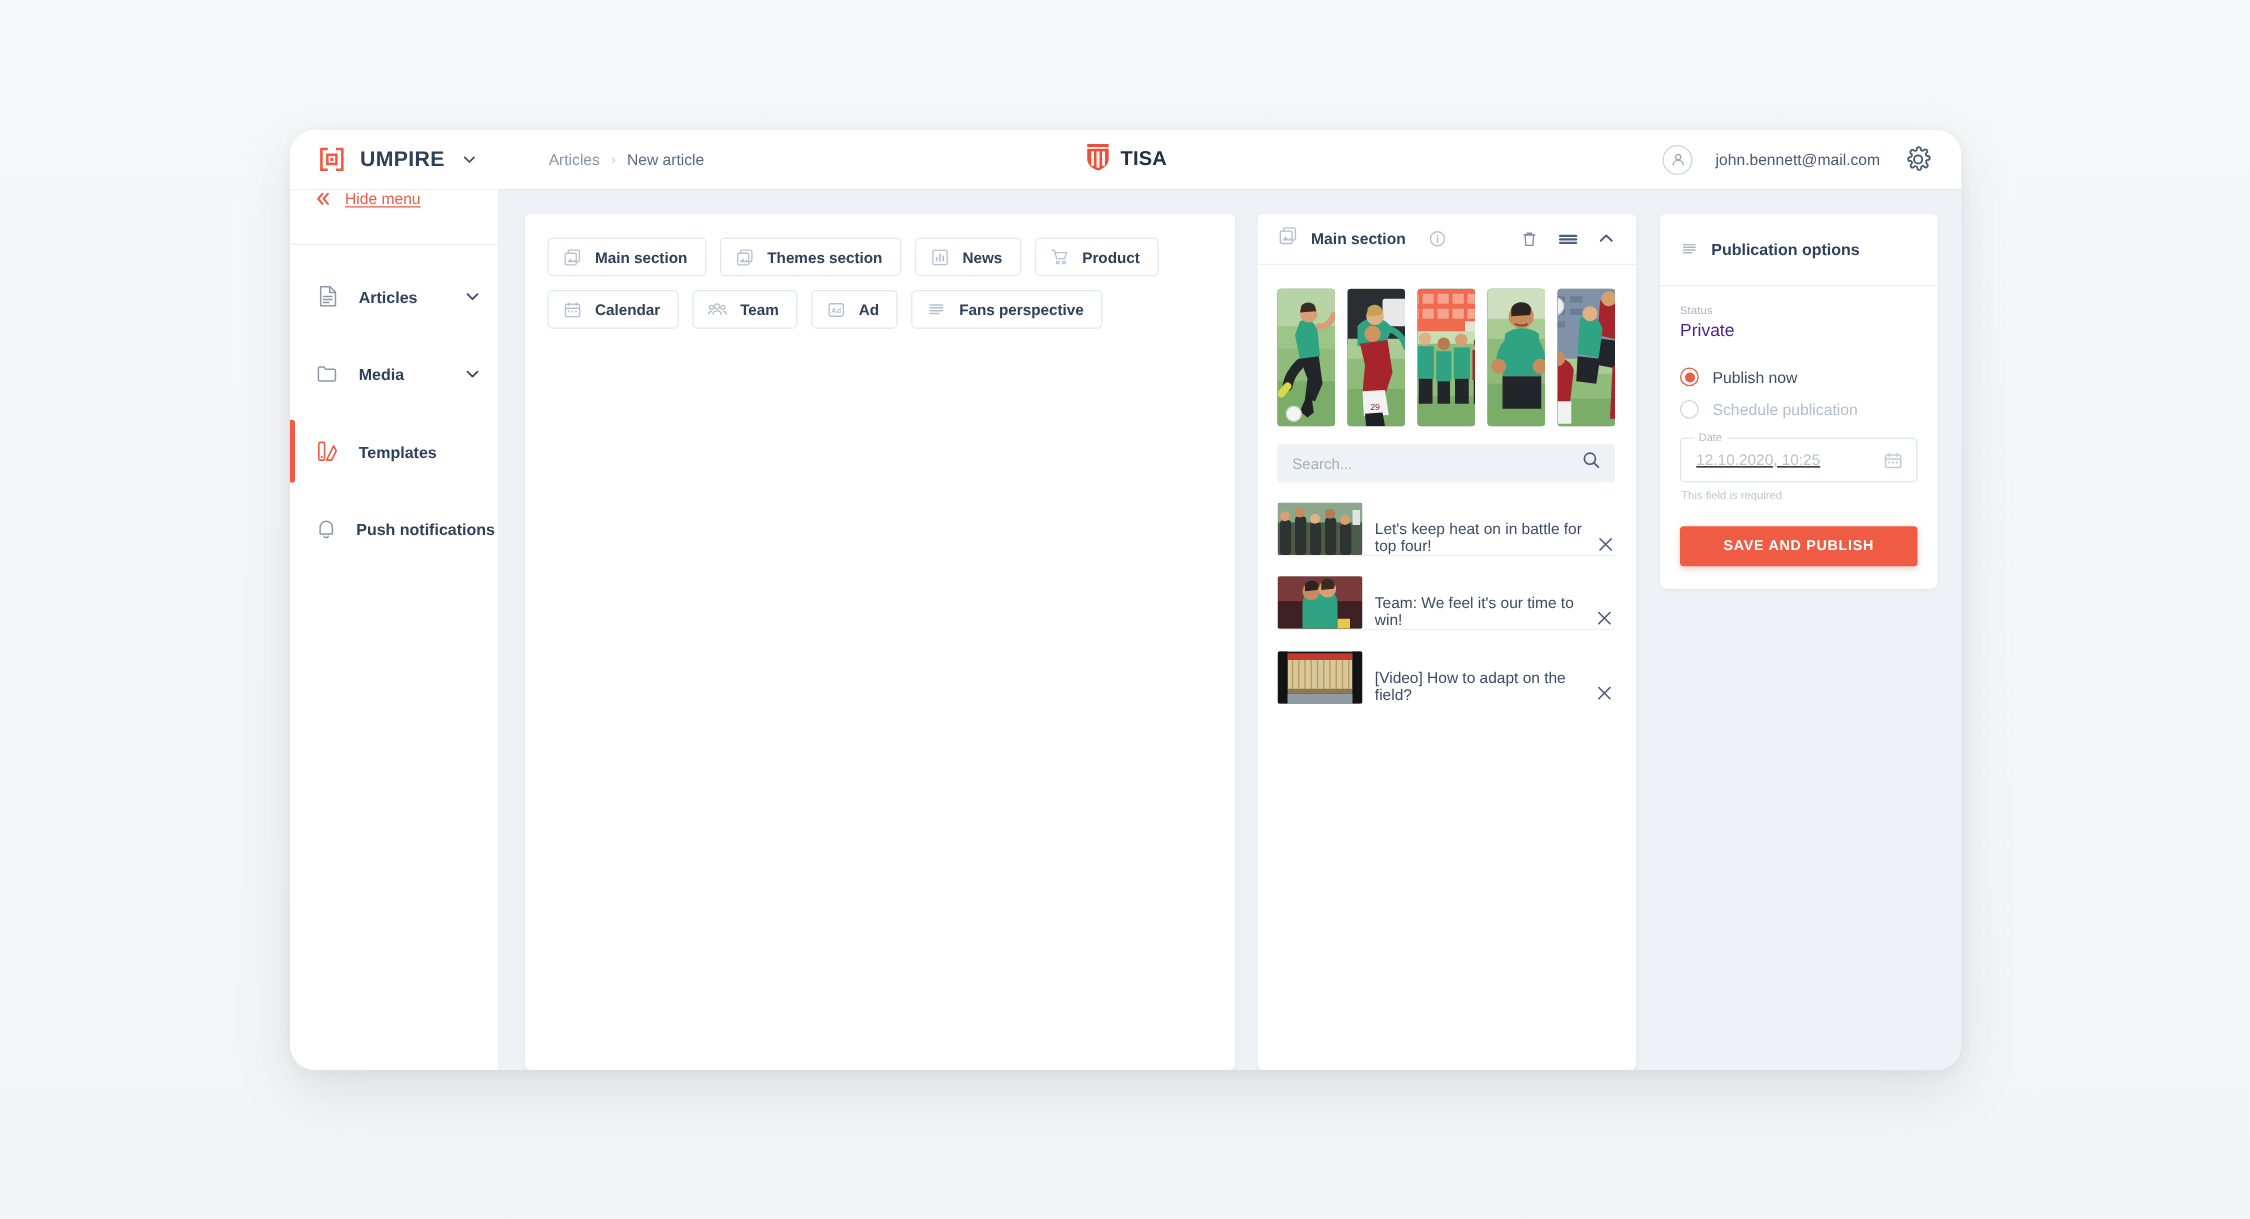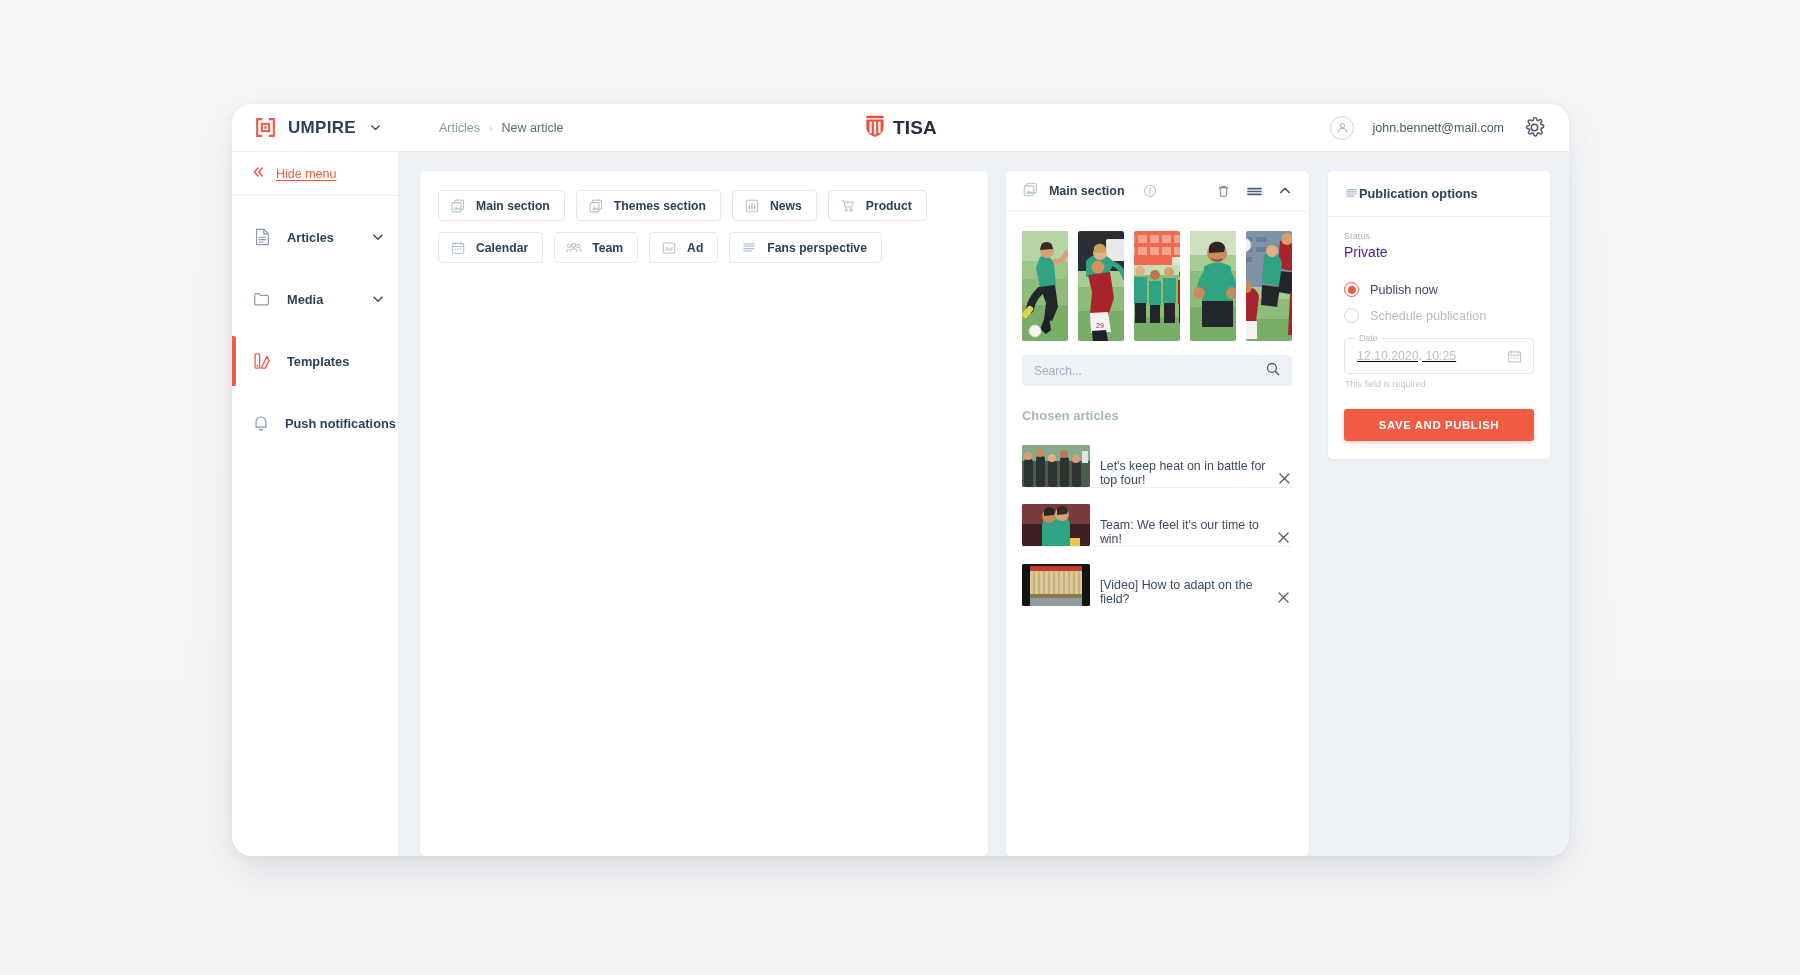--- a/index.html
+++ b/index.html
@@ -41,21 +41,21 @@
   .crumbs { display: flex; align-items: center; gap: 9px; margin-left: 58px; }
   .crumb { font-size: 12.5px; color: #8896a8; }
   .crumb.cur { color: #5c6b80; }
   .crumb-sep { color: #c3ccd8; font-size: 11px; }
 
   .logo-center {
     position: absolute; left: 50%; top: 50%;
     transform: translate(-50%,-50%);
     display: flex; align-items: center; gap: 8px;
   }
-  .logo-word { font-size: 19px; font-weight: 700; color: #23303f; letter-spacing: .2px; }
+  .logo-word { font-size: 16px; font-weight: 700; color: #23303f; letter-spacing: .2px; }
 
   .topright { margin-left: auto; display: flex; align-items: center; gap: 18px; }
   .avatar {
     width: 24px; height: 24px; border-radius: 50%;
     border: 1px solid #ccd5e0; display: flex; align-items: center; justify-content: center;
   }
   .email { font-size: 12.5px; color: #4a5a70; }
   .gear { width: 24px; height: 24px; display:flex; align-items:center; justify-content:center; }
 
   
@@ -63,21 +63,21 @@
 
   
   .sidebar {
     width: 167px; min-width: 167px;
     background: #fff;
     border-right: 1px solid #eef1f4;
     border-top: 1px solid #eef1f4;
     display: flex; flex-direction: column;
   }
   .hide-row {
-    height: 44px; display: flex; align-items: center; gap: 11px;
+    height: 44px; display: flex; gap: 11px;
     padding-left: 19px;
     border-bottom: 1px solid #eef1f4;
   }
   .hide-text {
     font-size: 12.5px; color: #ef5b43; text-decoration: underline;
     text-underline-offset: 2px;
   }
   .nav { padding-top: 10px; }
   .nav-item {
     position: relative; height: 62px;
@@ -156,21 +156,21 @@
     height: 59px; border-bottom: 1px solid #eef1f4;
   }
   .arow:last-child { border-bottom: 0; }
   .athumb { width: 68px; height: 42px; border-radius: 2px; overflow: hidden; flex: none; }
   .athumb svg { display:block; width: 100%; height: 100%; }
   .atitle { font-size: 12.4px; color: #3c4c62; margin-left: 10px; }
   .ax { margin-left: auto; display:flex; align-items:center; justify-content:center; width:18px;height:18px; }
 
   
   .pub-head {
-    height: 46px; display: flex; align-items: center; 
+    height: 58px; display: flex; align-items: center; gap: 10px;
     padding: 0 16px; border-bottom: 1px solid #eef1f4;
   }
   .pub-title { font-size: 12.8px; font-weight: 700; color: #2f4158; }
   .pub-body { padding: 14px 16px 18px 16px; }
   .field-label { font-size: 8.8px; color: #a9b3c0; letter-spacing: .2px; }
   .field-value { font-size: 14px; color: #4c1d95; margin-top: 3px; }
 
   .radios { margin-top: 22px; display: flex; flex-direction: column; gap: 11px; }
   .radio { display: flex; align-items: center; gap: 11px; }
   .rdot { width: 15px; height: 15px; border-radius: 50%; border: 1.6px solid #ef5b43;
@@ -607,21 +607,20 @@
                 <input type="text" placeholder="Search..." style="">
                 <span>
                   <svg width="16" height="16" viewBox="0 0 18 18">
                     <circle cx="7.8" cy="7.8" r="5" fill="none" stroke="#4d5f77" stroke-width="1.5"></circle>
                     <path d="M11.5 11.5 15.4 15.4" stroke="#4d5f77" stroke-width="1.6" stroke-linecap="round"></path>
                   </svg>
                 </span>
               </div>
             </div>
 
-            <div class="chosen-title">Chosen articles</div>
 
             <div class="alist">
 
               <div class="arow">
                 <span class="athumb">
                   <svg viewBox="0 0 68 42" preserveAspectRatio="xMidYMid slice">
                     <rect width="68" height="42" fill="#6f8c70"></rect>
                     <rect width="68" height="16" fill="#8aa88c"></rect>
                     <rect x="0" y="16" width="68" height="26" fill="#4d5b4b"></rect>
                     <g fill="#2c3330">

